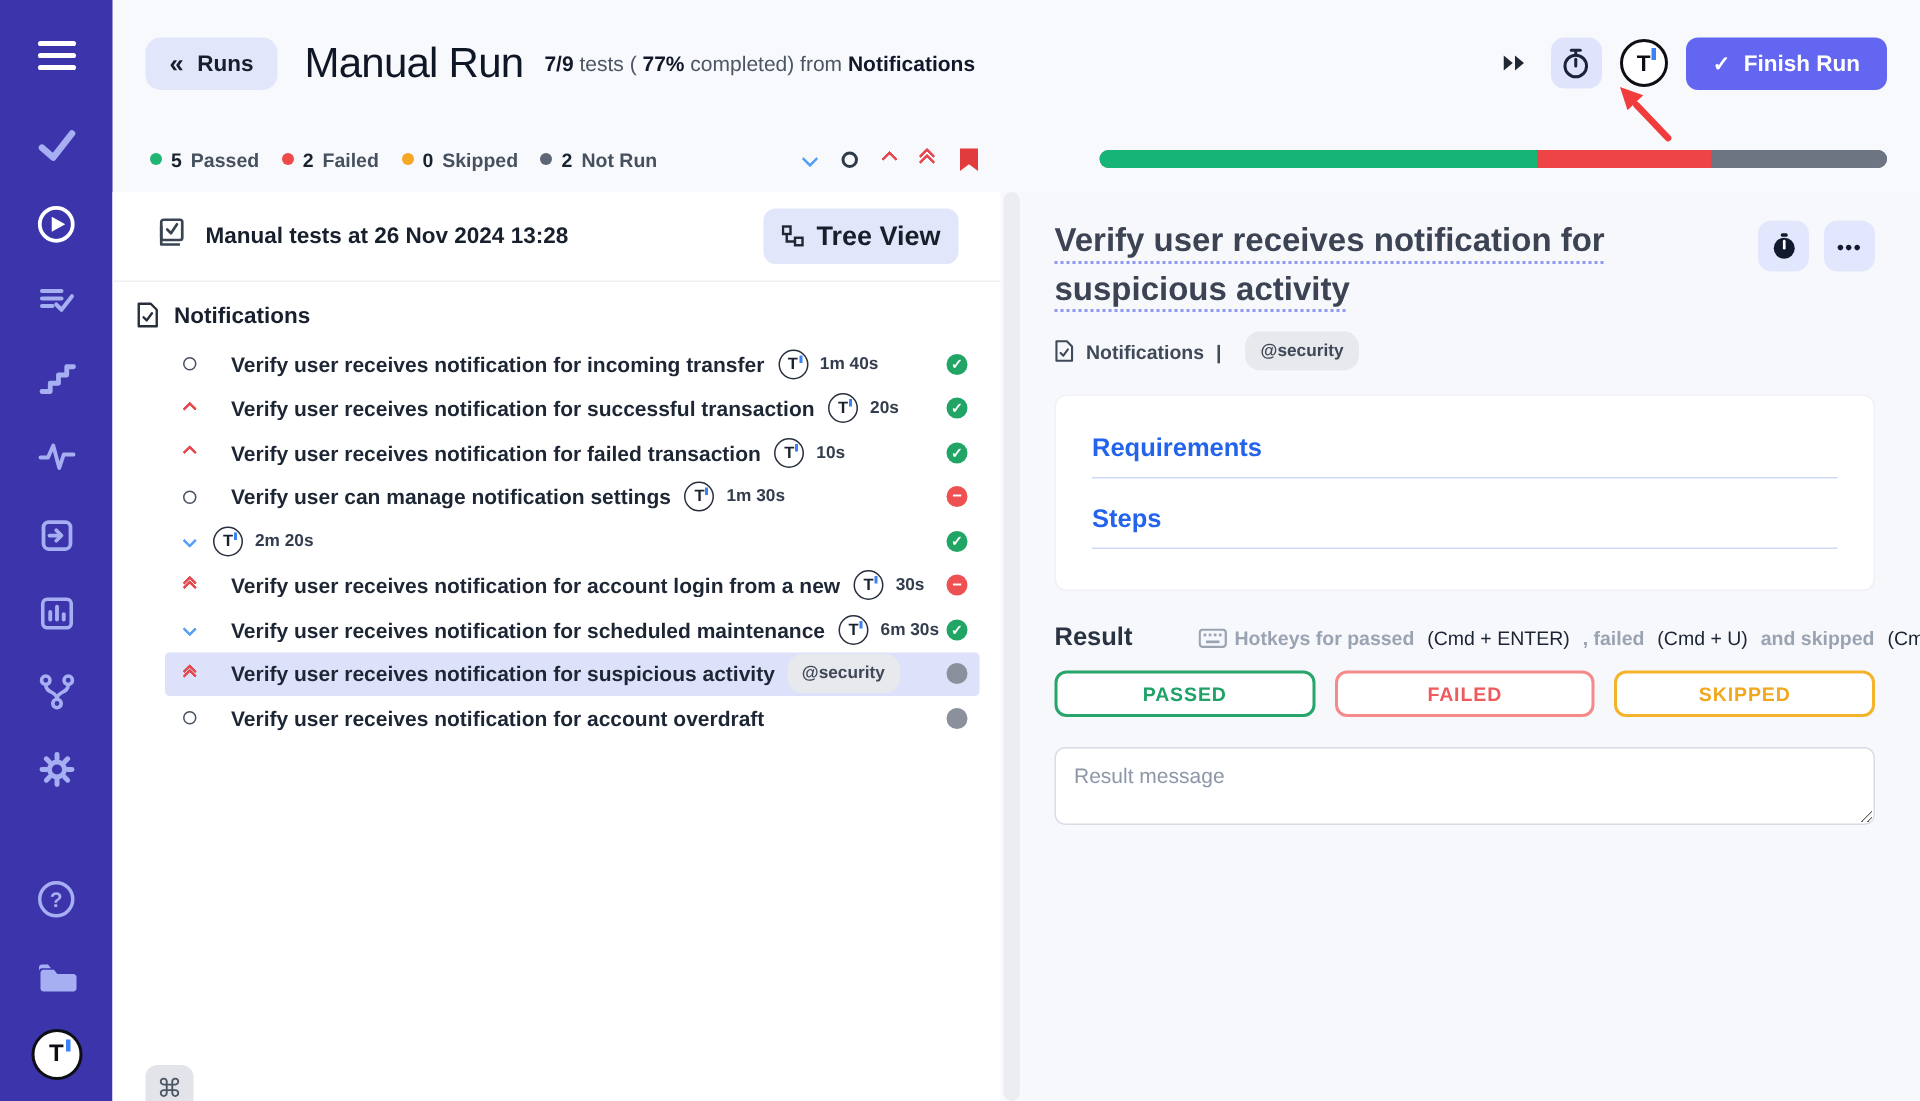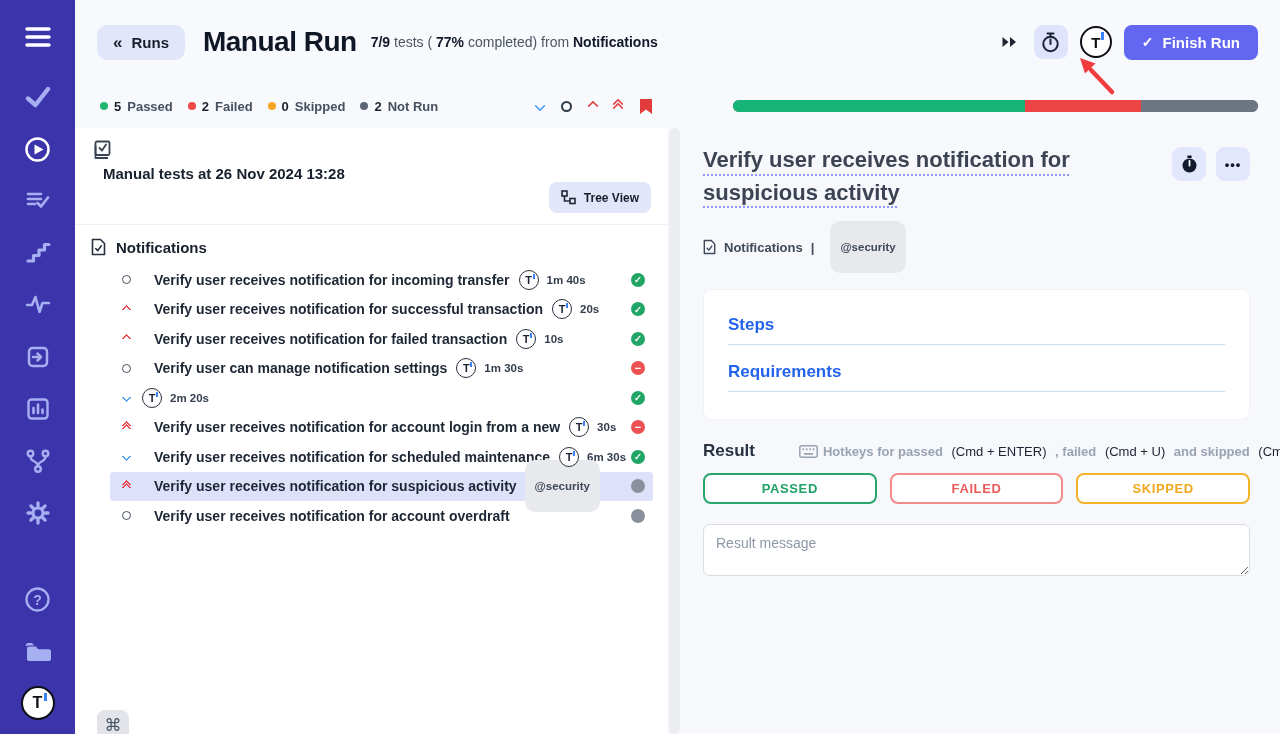--- a/index.html
+++ b/index.html
@@ -26,21 +26,21 @@
     content:''; position:absolute; background:#3b82f6; }
   .sb-logo::after { right:6px; top:5px; width:3px; height:8px; }
 
   
   .main { flex:1; display:flex; flex-direction:column; min-width:0; }
 
   .topbar { height:84px; display:flex; align-items:center; padding:0 22px; flex-shrink:0; }
   .runs-btn { display:flex; align-items:center; gap:9px; background:#e2e6fb; border:none; border-radius:10px;
     padding:9px 16px; font-size:15px; font-weight:700; color:#171f2b; cursor:pointer; font-family:inherit; }
   .runs-chev { font-size:17px; line-height:1; font-weight:700; }
-  .page-title { font-size:28px; font-weight:700; color:#0f1626; margin:0 6px 0 18px; letter-spacing:-0.5px; }
+  .page-title { font-size:28px; font-weight:400; color:#0f1626; margin:0 6px 0 18px; letter-spacing:-0.5px; }
   .subtitle { font-size:14px; color:#4b5563; margin-left:8px; font-weight:500; }
   .subtitle b { color:#10182a; font-weight:700; }
   .topbar-right { margin-left:auto; display:flex; align-items:center; gap:12px; }
   .ff-btn { background:none; border:none; padding:4px; cursor:pointer; display:flex; }
   .timer-btn { width:34px; height:34px; background:#dfe3fc; border:none; border-radius:9px;
     display:flex; align-items:center; justify-content:center; cursor:pointer; }
   .logo-circle { width:32px; height:32px; border-radius:50%; background:#fff; border:2.5px solid #0d0f15;
     display:flex; align-items:center; justify-content:center; position:relative;
     font-weight:800; font-size:15px; color:#0d0f15; }
   .logo-circle::after { right:6px; top:4px; width:3px; height:8px; }
@@ -67,41 +67,41 @@
   .progress .seg { height:100%; }
 
   
   .content { flex:1; display:flex; min-height:0; }
   .list-panel { width:592px; flex-shrink:0; background:#fff; position:relative; display:flex; flex-direction:column; }
   .gutter { width:14px; flex-shrink:0; display:flex; justify-content:center; }
   .track { width:11px; background:#ebedf1; border-radius:6px; height:100%; }
   .detail-panel { flex:1; min-width:0; padding:16px 30px 0 22px; background:#f7f8fc; }
 
   
-  .list-header { display:flex; align-items:flex-start; padding:11px 16px;flex-direction:column; }
+  .list-header { display:flex; align-items:center; padding:11px 28px; }
   .list-title { font-size:15px; font-weight:700; color:#18202e; margin-left:12px; }
   .tree-btn { margin-left:auto; display:flex; align-items:center; gap:8px; background:#e2e6fb; border:none;
-    border-radius:8px; padding:8px 12px; font-size:12px; font-weight:700; color:#171f2b; cursor:pointer; font-family:inherit; }
+    border-radius:8px; padding:8px 12px; font-size:18px; font-weight:700; color:#171f2b; cursor:pointer; font-family:inherit; }
   .list-divider { height:1px; background:#eef0f4; }
   .folder-row { display:flex; align-items:center; gap:10px; padding:13px 16px 9px; font-size:15px;
     font-weight:700; color:#18202e; cursor:pointer; }
   .test-row { display:flex; align-items:center; height:29.5px; margin:0 14px 0 35px; padding:0 8px 0 9px;
     border-radius:3px; cursor:pointer; }
   .test-row.selected { background:#dde2fa; }
   .pri { width:14px; display:flex; align-items:center; justify-content:center; flex-shrink:0; }
   .pri .pc { width:9px; height:9px; border:1.7px solid #46505f; border-radius:50%; }
   .pri .chev-i { width:7px; height:7px; border-width:2px 2px 0 0; }
   .test-title { font-size:14px; font-weight:600; color:#1d2634; margin-left:21px; white-space:nowrap;
     overflow:hidden; text-overflow:clip; }
   .t-badge { width:20px; height:20px; border:1.7px solid #272f3d; border-radius:50%; background:#fff;
     display:flex; align-items:center; justify-content:center; font-size:11px; font-weight:800; color:#1a2230;
     position:relative; flex-shrink:0; margin-left:9px; }
   .t-badge::after { right:3px; top:3px; width:2px; height:5px; }
   .duration { font-size:11.5px; font-weight:700; color:#333d4d; margin-left:8px; white-space:nowrap; }
-  .tag-pill { background:#e7e9ed; border-radius:10px; padding:20px 10px; font-size:11.5px; font-weight:700;
+  .tag-pill { background:#e7e9ed; border-radius:10px; padding:7px 10px; font-size:11.5px; font-weight:700;
     color:#3e4859; margin-left:8px; white-space:nowrap; }
   .res { margin-left:auto; width:14px; height:14px; border-radius:50%; flex-shrink:0;
     display:flex; align-items:center; justify-content:center; color:#fff; font-size:9.5px; font-weight:700; }
   .res-passed { background:#21a565; } .res-passed::after { content:'✓'; }
   .res-failed { background:#ee5152; } .res-failed::after { content:'−'; font-size:11px; }
   .res-not-run { background:#8a919d; }
   .cmd-badge { position:absolute; left:22px; bottom:-7px; background:#e2e4e9; border-radius:8px;
     width:32px; height:31px; display:flex; align-items:center; justify-content:center;
     font-size:17px; color:#4b5563; }
 
@@ -499,22 +499,22 @@
                 <path d="M1.5 1.5 H9.5 L13.5 5.5 V16.5 H1.5 Z"></path>
                 <polyline points="4.7,10.5 6.8,12.6 10.3,7.8" stroke-linecap="round"></polyline>
               </g>
             </svg>
           <span>Notifications</span>
           <span>|</span>
           <span class="tag-pill">@security</span>
         </div>
 
         <div class="card">
+          <h3>Requirements</h3>
           <h3>Steps</h3>
-          <h3>Requirements</h3>
         </div>
 
         <div class="result-row">
           <span class="result-label">Result</span>
           <span class="hotkeys">
             <svg width="19" height="13" viewBox="0 0 19 13">
                 <rect x="0.8" y="0.8" width="17.4" height="11.4" rx="2" fill="none" stroke="#9aa3b2" stroke-width="1.5"></rect>
                 <g fill="#9aa3b2">
                   <rect x="3.4" y="3.4" width="1.8" height="1.8"></rect>
                   <rect x="6.8" y="3.4" width="1.8" height="1.8"></rect>

